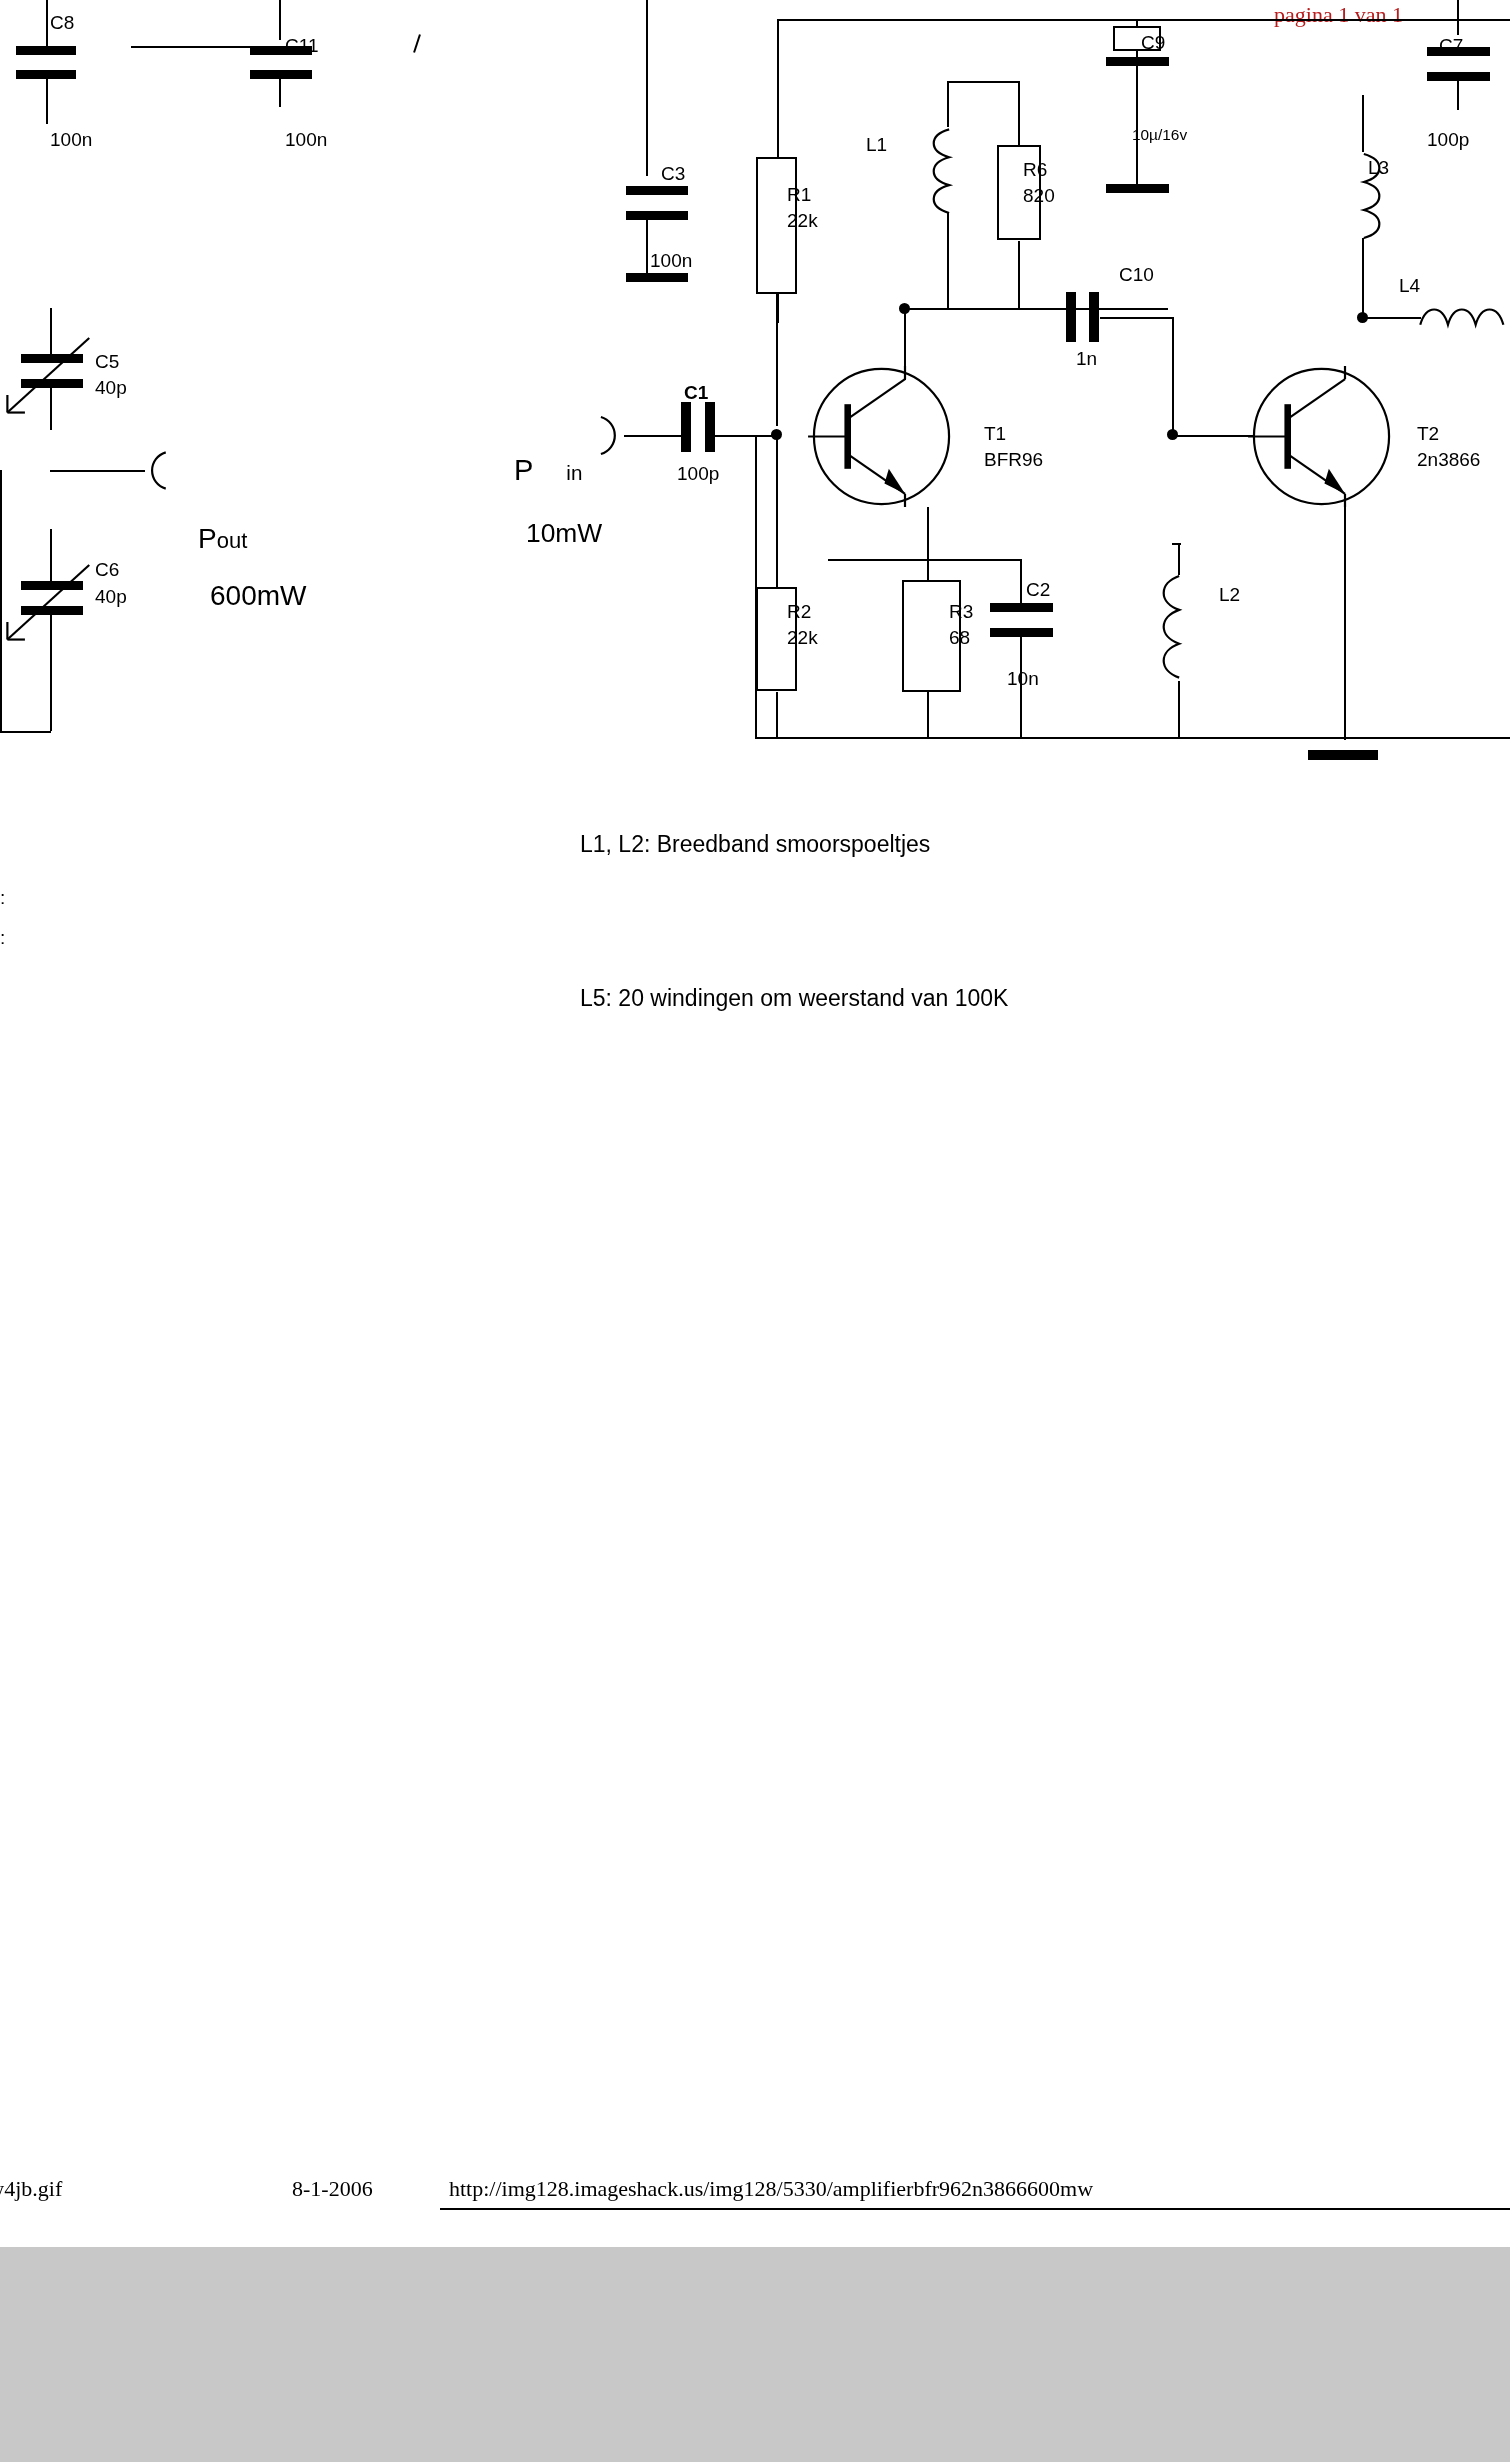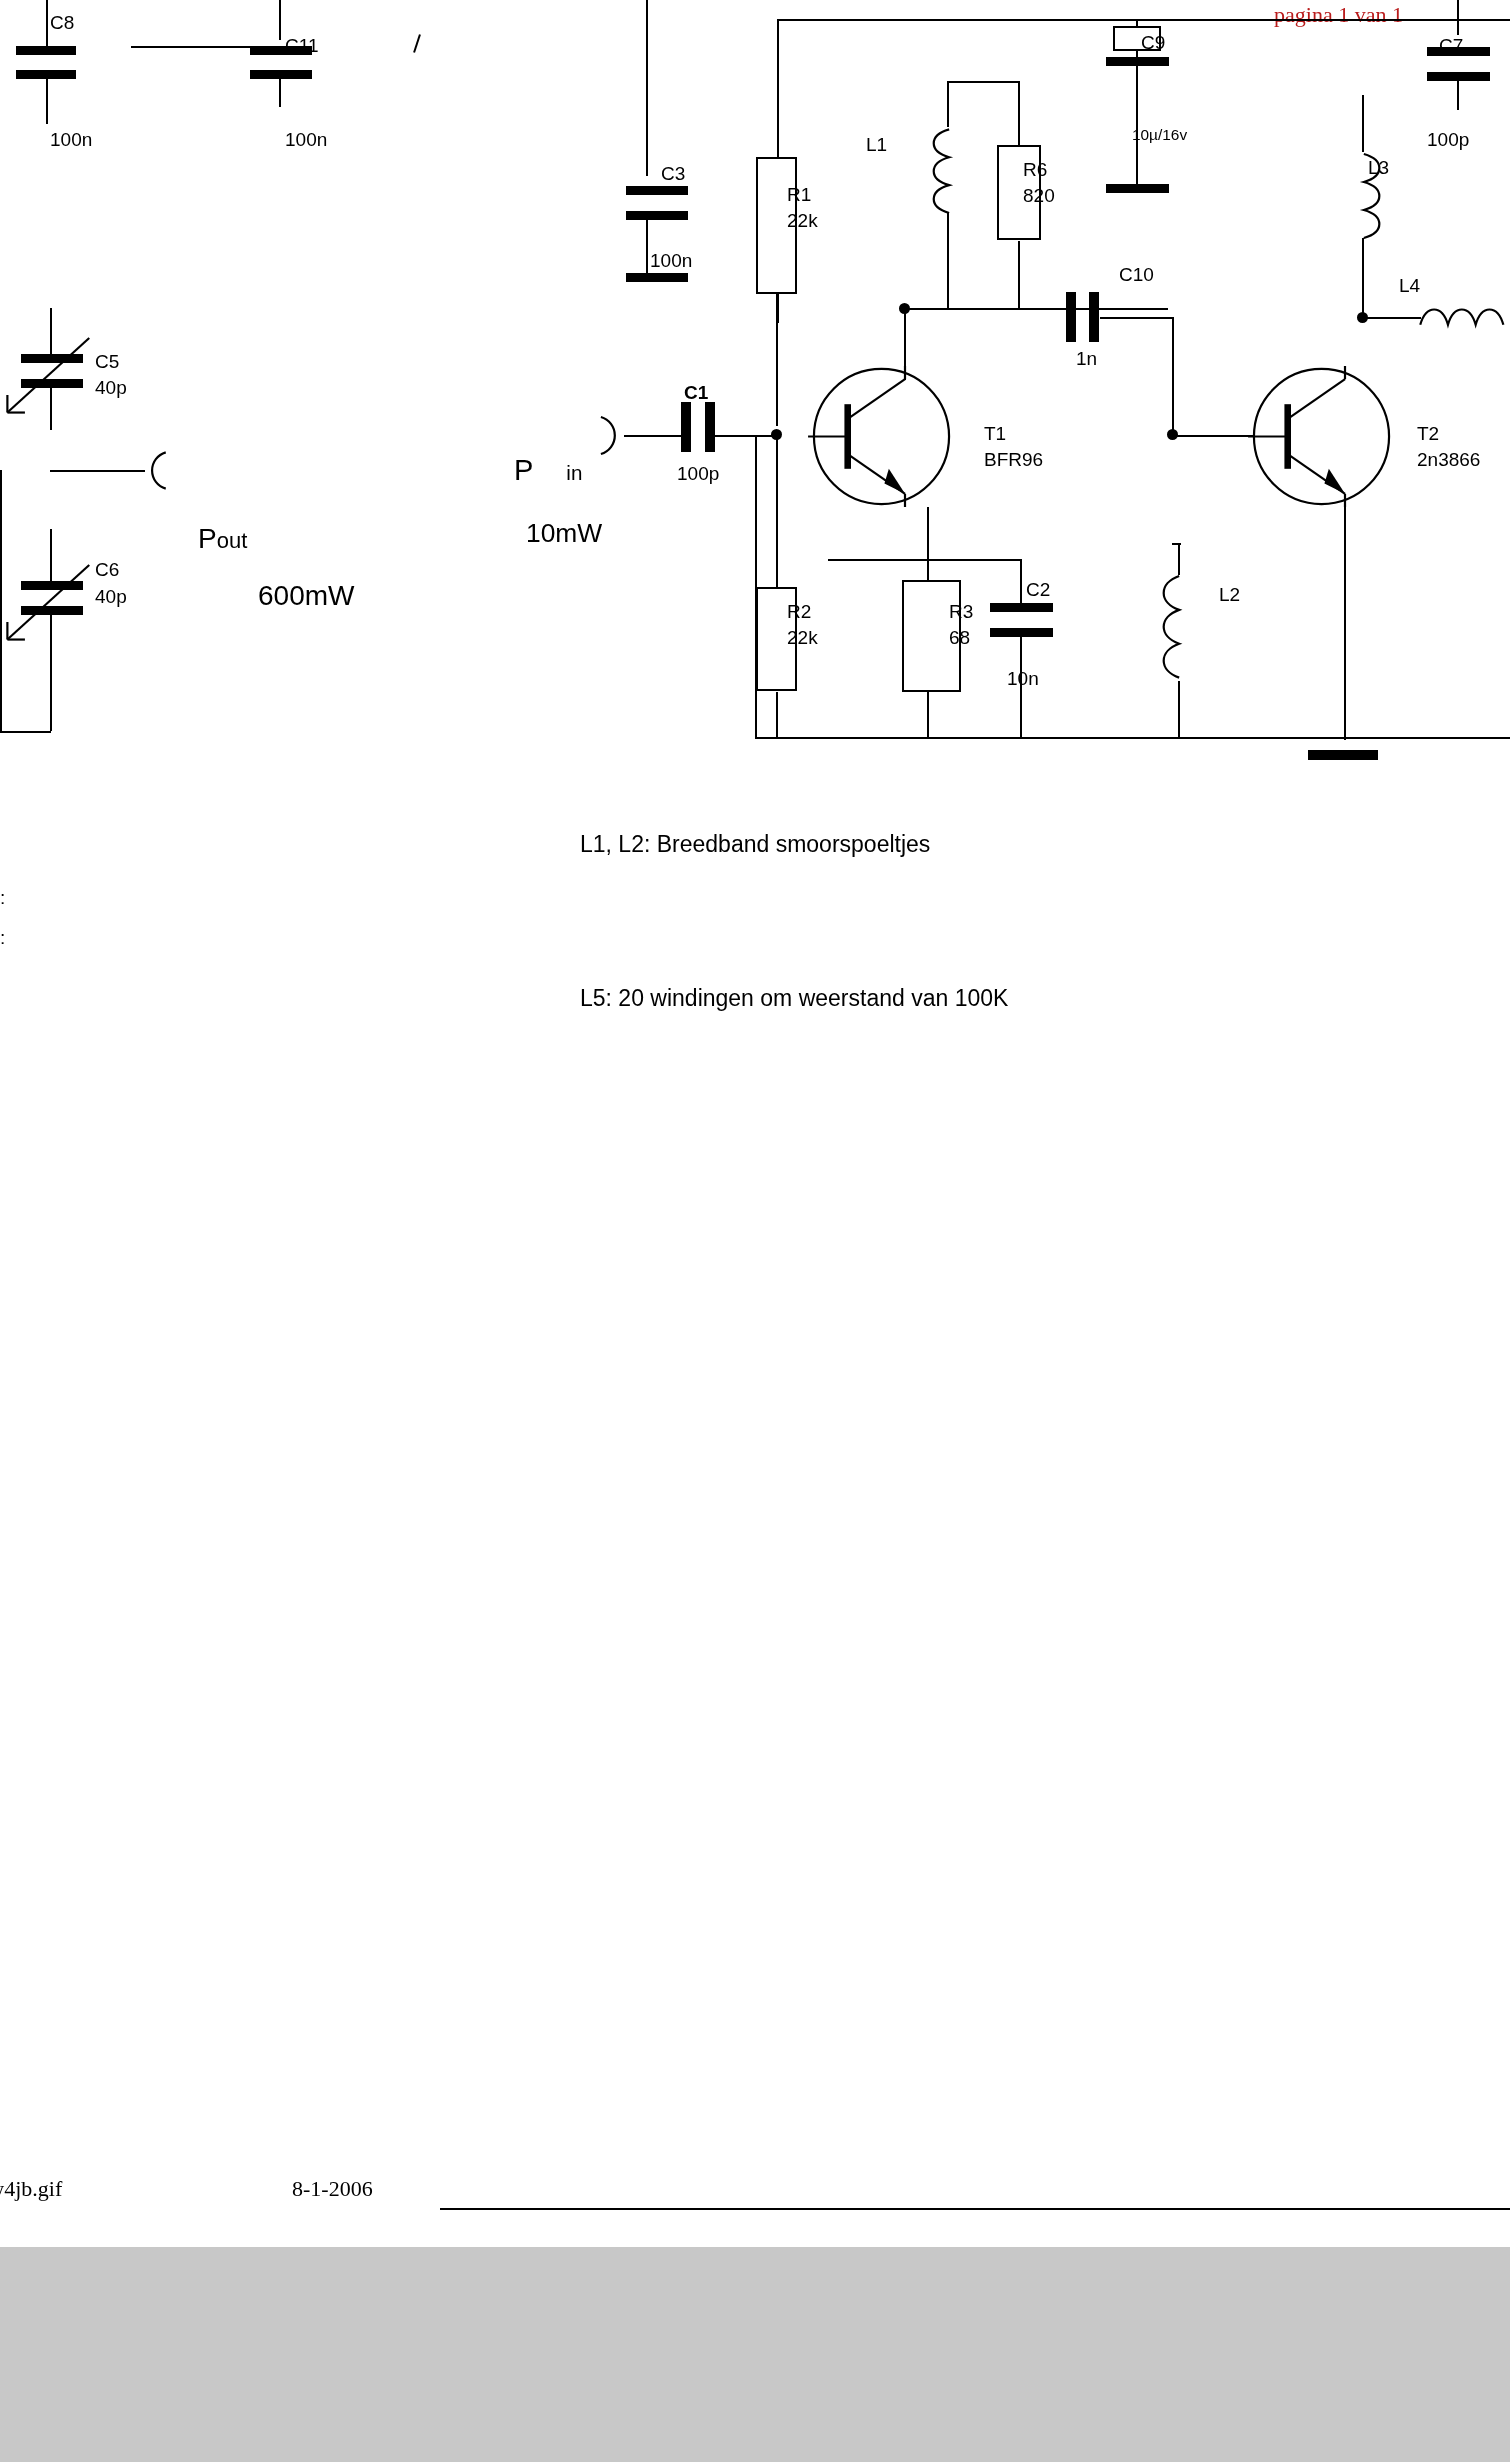--- a/index.html
+++ b/index.html
@@ -157,21 +157,21 @@
     <div class="wire h" style="left:50px; top:470px; width:95px;"></div>
     <div style="position:absolute; left:144px; top:449px; width:29px; height:43px;">
       <svg width="29" height="43" viewBox="0 0 40 58">
         <path d="M30 4 A26 26 0 0 0 30 54" stroke="#000" stroke-width="3" fill="none"></path>
       </svg>
     </div>
     <div class="wire h" style="left:0px; top:731px; width:51px;"></div>
     <div class="wire v" style="left:0px; top:470px; height:263px;"></div>
 
     <div class="lbl big" style="left:198px; top:523px; font-size:28px;"><span>P</span><span style="font-size:22px;">out</span></div>
-    <div class="lbl big" style="left:210px; top:580px; font-size:28px;margin-left:48px;">600mW</div>
+    <div class="lbl big" style="left:210px; top:580px; font-size:28px;">600mW</div>
 
     <div class="lbl" style="left:0px; top:887px;">:</div>
     <div class="lbl" style="left:0px; top:927px;">:</div>
 
     <div style="position:absolute; left:777px; top:19px; width:734px; height:1.5px; background:#000;"></div>
     <div style="position:absolute; left:777px; top:19px; width:1.5px; height:304px; background:#000;"></div>
 
     <div class="wire v" style="left:646px; top:0px; height:176px;"></div>
 
     <div class="cap-plate" style="left:626px; top:186px; width:62px;"></div>
@@ -332,19 +332,20 @@
     <div class="wire v" style="left:755px; top:435px; height:304px;"></div>
     <div class="wire v" style="left:1344px; top:507px; height:233px;"></div>
     <div class="gnd-bar" style="left:1308px; top:750px; width:70px;"></div>
 
     <div class="lbl note" style="left:580px; top:831px;">L1, L2: Breedband smoorspoeltjes</div>
     <div class="lbl note" style="left:580px; top:985px;">L5: 20 windingen om weerstand van 100K</div>
 
     <div class="footer-rule" style="left:440px; top:2208px; width:1070px;"></div>
     <div class="footer" style="left:-11.7px; top:2176px;">w4jb.gif</div>
     <div class="footer" style="left:292px; top:2176px;">8-1-2006</div>
+    <div class="footer" style="left:449px; top:2176px;">http://img128.imageshack.us/img128/5330/amplifierbfr962n3866600mw</div>
 
   </div>
 
   <div class="gray-bottom"></div>
 
 </div>
 
 
 </body></html>

